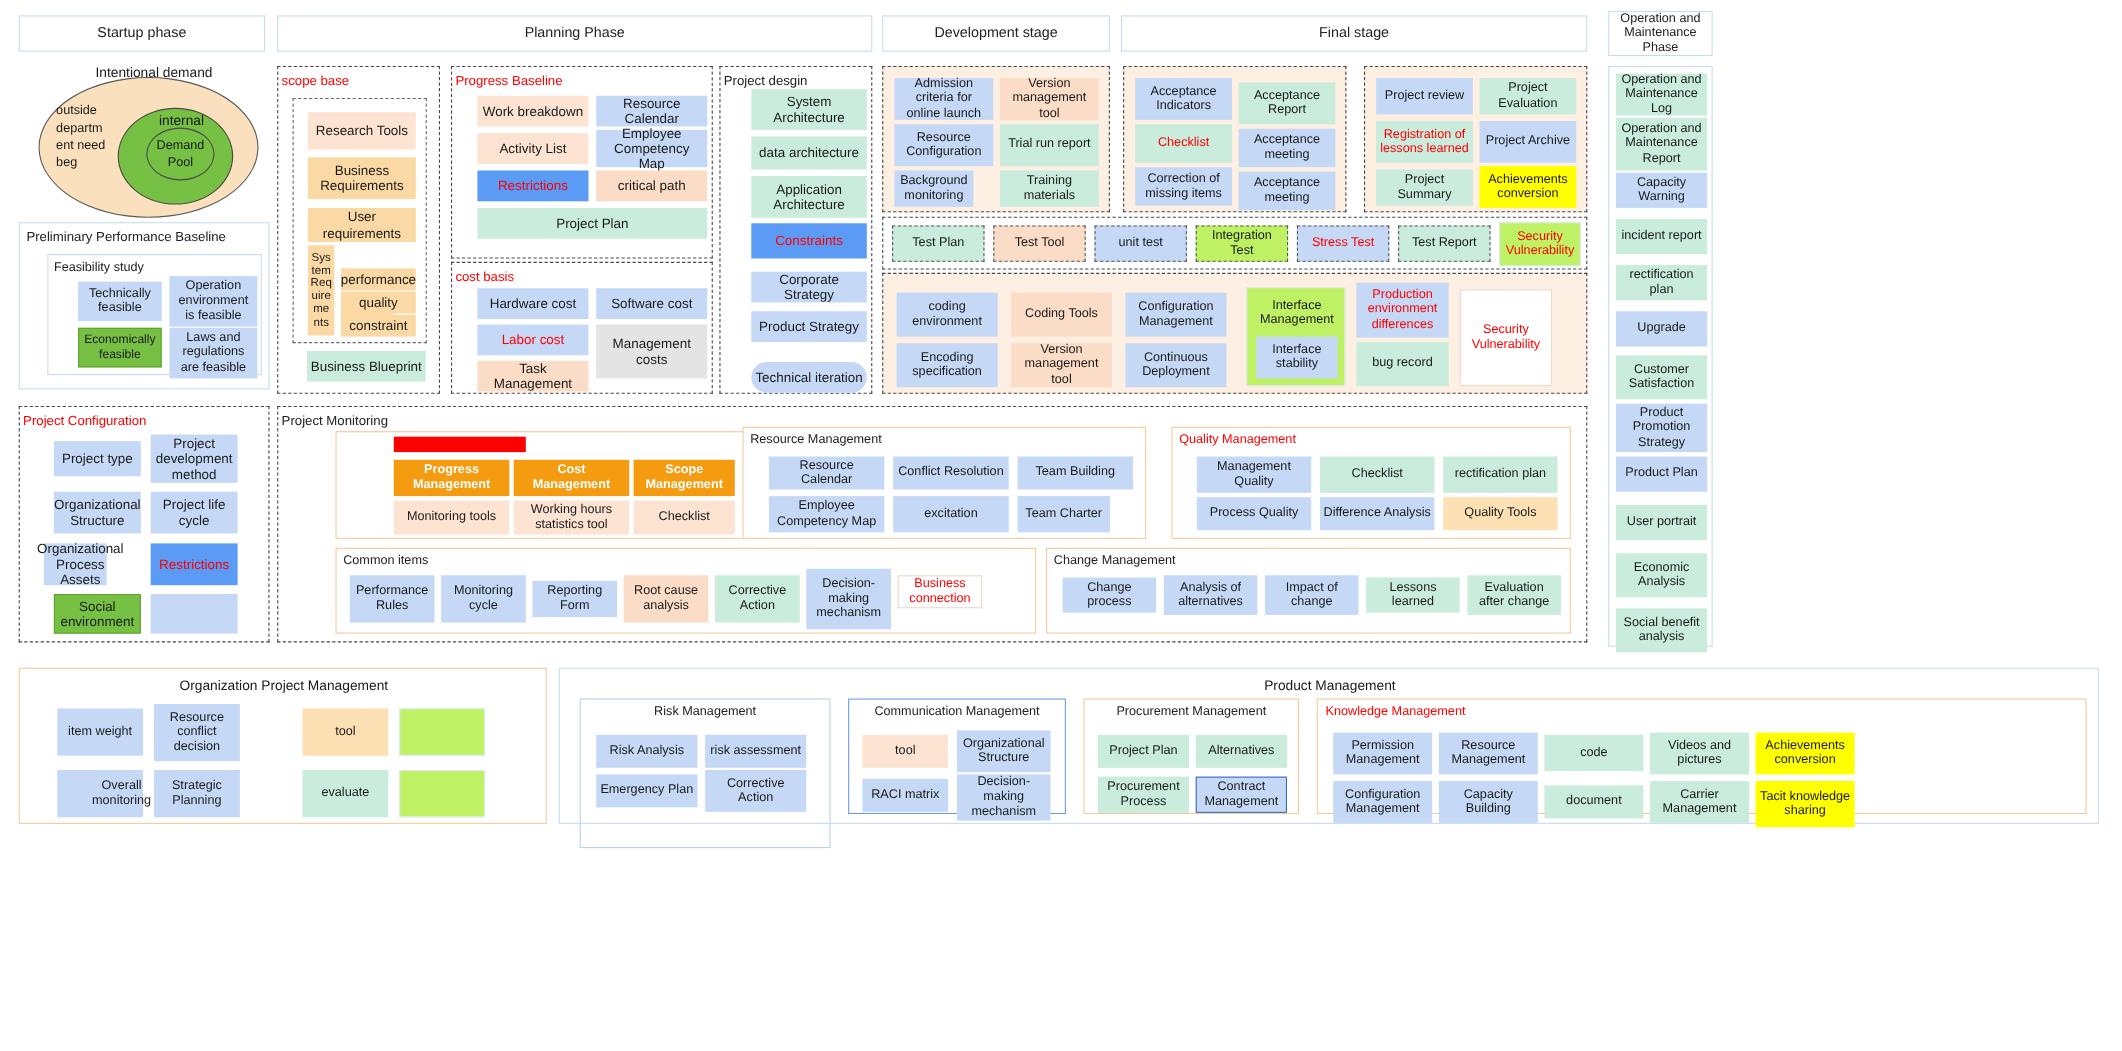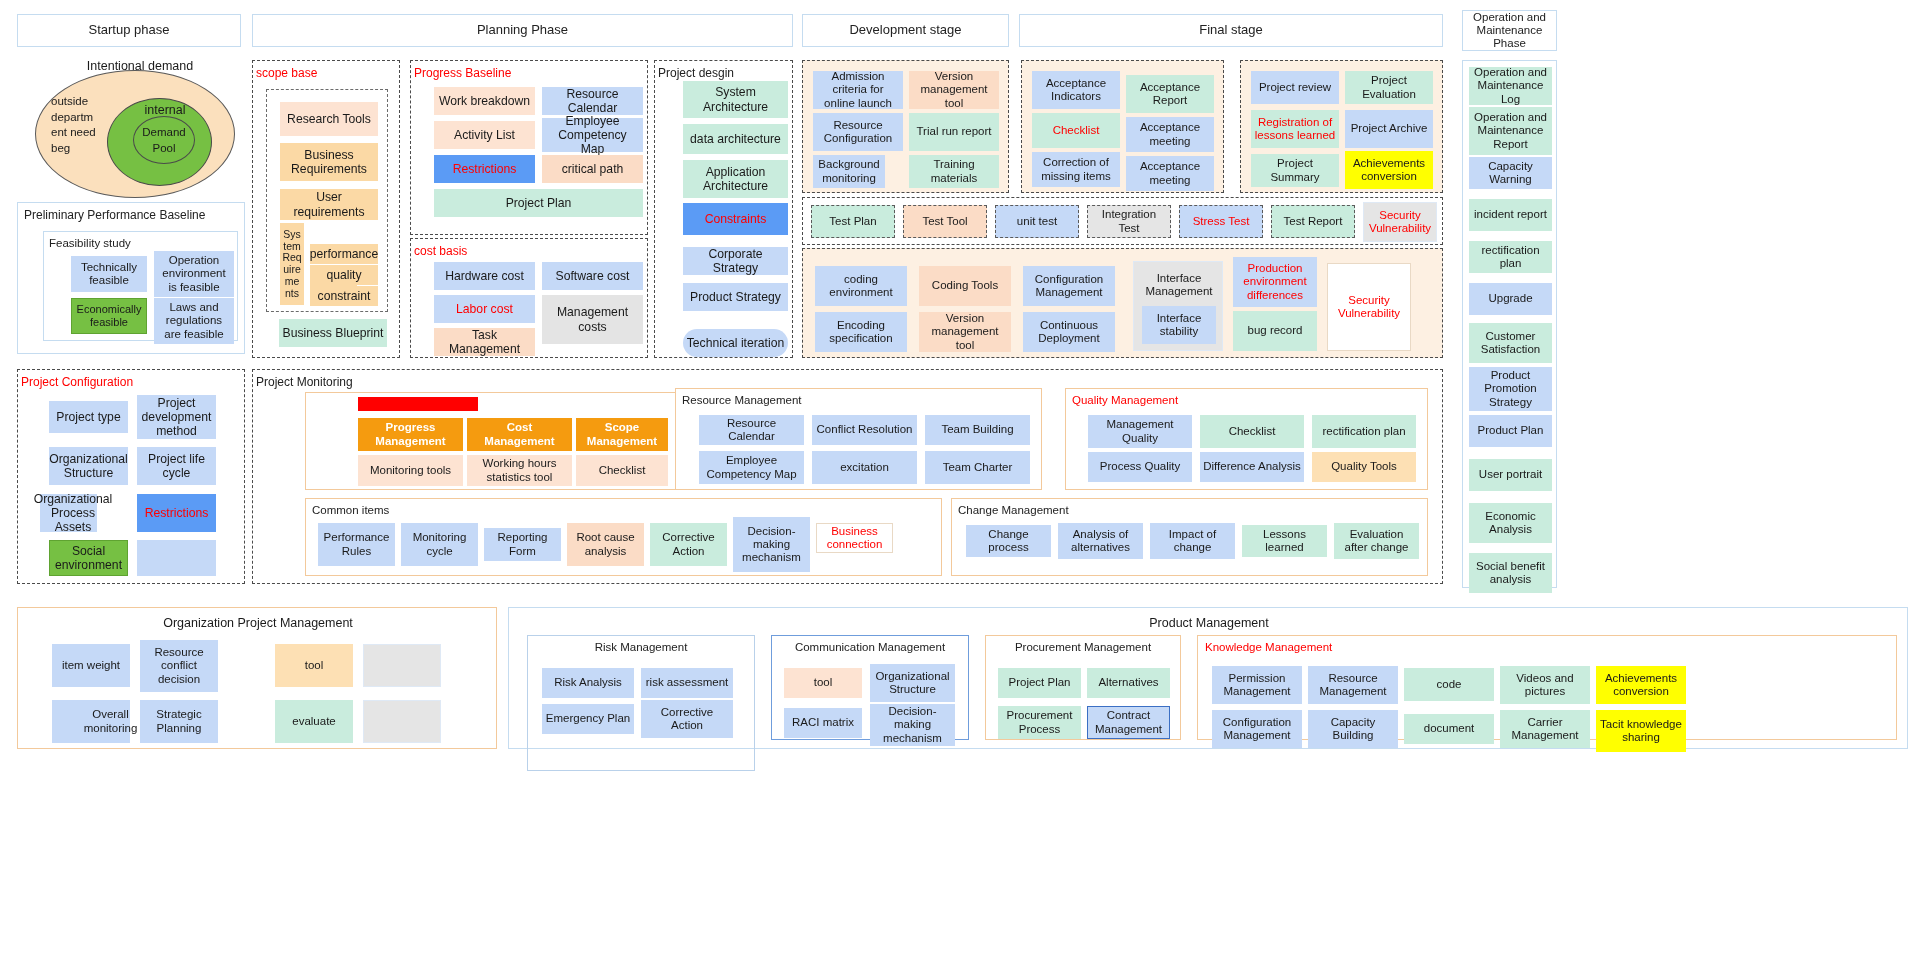--- a/index.html
+++ b/index.html
@@ -48,21 +48,21 @@
   .c-blue-d { background:#5b9bf5; }
   .c-green  { background:#c9ecdd; }
   .c-green-s{ background:#76c043; border:1px solid #5fa331; }
   .c-peach  { background:#fbdcc6; }
   .c-peach-l{ background:#fde3d2; }
   .c-orange { background:#f59b0f; color:#fff; font-weight:bold; }
   .c-tan    { background:#fbd9a5; }
   .c-tan-l  { background:#fde0b4; }
   .c-gray   { background:#e4e4e4; }
   .c-yellow { background:#ffff00; }
-  .c-white  { background:#e5e5e5; border:1px solid #dfe9f5; }
+  .c-white  { background:#bef264; border:1px solid #dfe9f5; }
   .c-whiteb { background:#fff; border:1px solid #e9d9c5; }
   .c-empty  { background:#c5d9f7; }
   .c-red    { background:#ff0000; }
   .txt-red  { color:#ff0000; }
   .dash-node{ border:1.4px dashed #5a5a5a; }
 
   
   .ellipse-outer{
     position:absolute; border:1.3px solid #5a5a5a; border-radius:50%;
     background:#fbe0bd;
@@ -258,21 +258,21 @@
     <div class="abs node c-peach-l" style="left:270px;top:62px;width:92px;height:31px;font-size:11.5px;">Checklist</div>
   </div>
 
   <div class="abs grp-peach-soft" style="left:422px;top:18px;width:367px;height:102px;">
     <div class="grp-title inflow t-black" style="margin-left:6px;font-size:11.5px;">Resource Management</div>
     <div class="abs node c-blue" style="left:23px;top:26px;width:105px;height:30px;font-size:11.5px;">Resource Calendar</div>
     <div class="abs node c-blue" style="left:136px;top:26px;width:105px;height:30px;font-size:11.5px;">Conflict Resolution</div>
     <div class="abs node c-blue" style="left:249px;top:26px;width:105px;height:30px;font-size:11.5px;">Team Building</div>
     <div class="abs node c-blue" style="left:23px;top:62px;width:105px;height:33px;font-size:11.5px;">Employee Competency Map</div>
     <div class="abs node c-blue" style="left:136px;top:62px;width:105px;height:33px;font-size:11.5px;">excitation</div>
-    <div class="abs node c-blue" style="left:249px;top:62px;width:105px;height:33px;font-size:11.5px;">Team Charter</div>
+    <div class="abs node c-blue" style="left:249px;top:62px;width:84px;height:33px;font-size:11.5px;">Team Charter</div>
   </div>
 
   <div class="abs grp-peach-soft" style="left:812px;top:18px;width:363px;height:102px;">
     <div class="grp-title inflow t-red" style="margin-left:6px;font-size:11.5px;">Quality Management</div>
     <div class="abs node c-blue" style="left:22px;top:26px;width:104px;height:33px;font-size:11.5px;">Management Quality</div>
     <div class="abs node c-green" style="left:134px;top:26px;width:104px;height:33px;font-size:11.5px;">Checklist</div>
     <div class="abs node c-green" style="left:246px;top:26px;width:104px;height:33px;font-size:11.5px;">rectification plan</div>
     <div class="abs node c-blue" style="left:22px;top:63px;width:104px;height:30px;font-size:11.5px;">Process Quality</div>
     <div class="abs node c-blue" style="left:134px;top:63px;width:104px;height:30px;font-size:11.5px;">Difference Analysis</div>
     <div class="abs node c-tan-l" style="left:246px;top:63px;width:104px;height:30px;font-size:11.5px;">Quality Tools</div>

